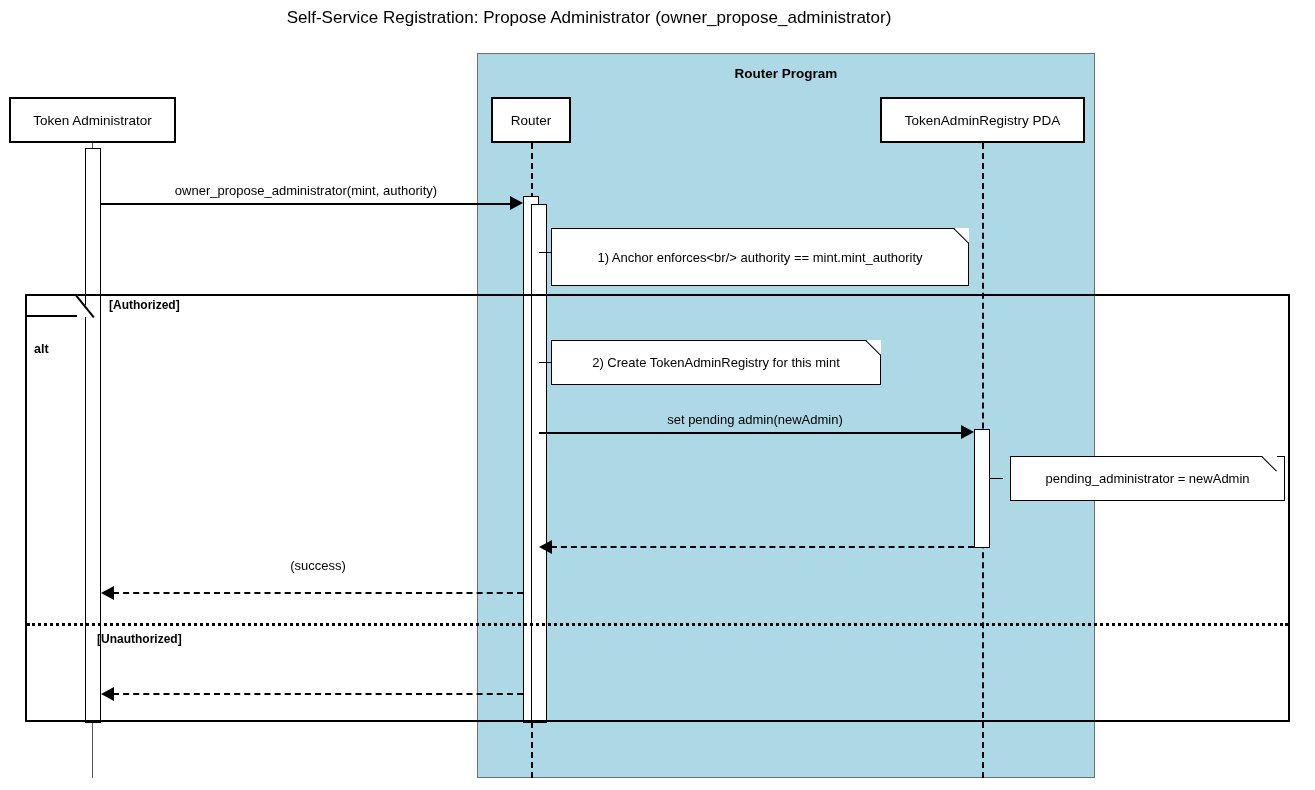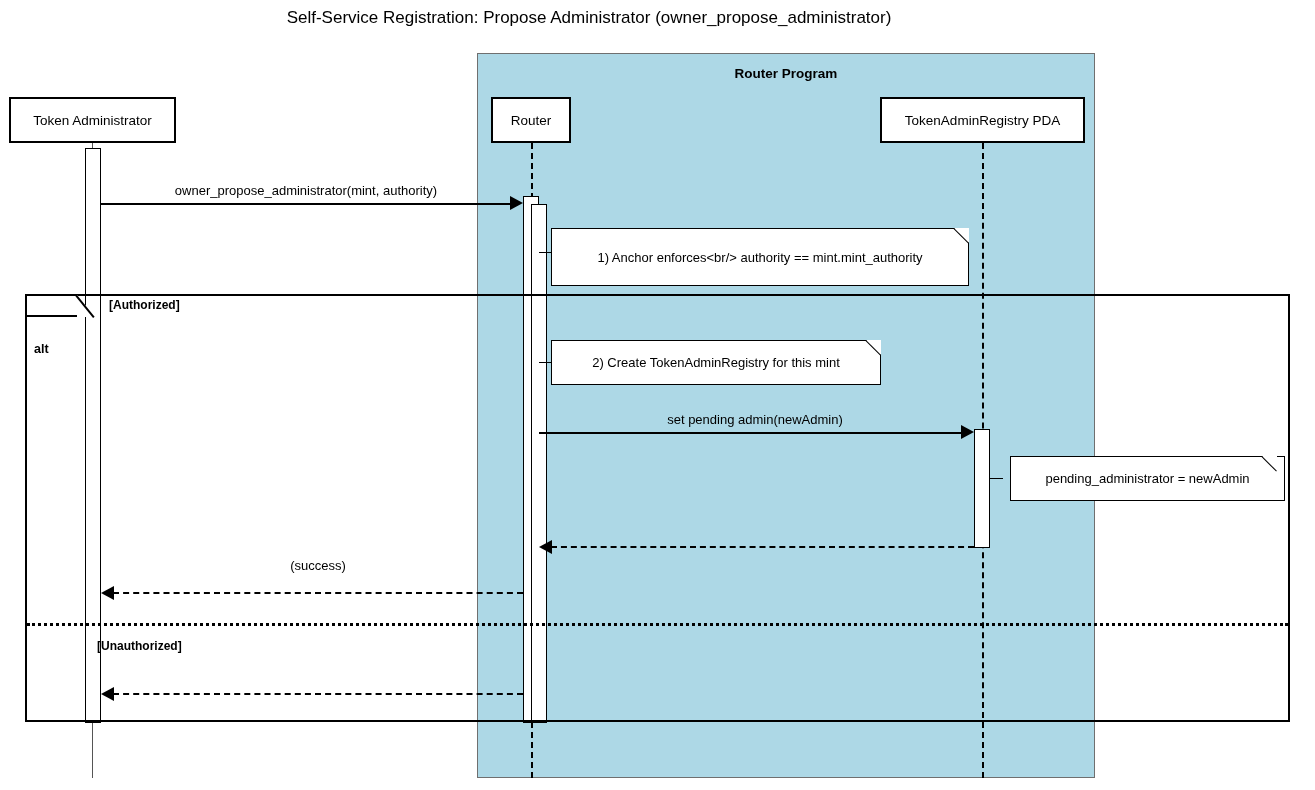--- a/index.html
+++ b/index.html
@@ -261,18 +261,18 @@
   <div class="note-fold-edge" style="left:1262px; top:456px;"></div>
 
   <div class="msg-line-dashed" style="left:551px; top:546px; width:423px;"></div>
   <div class="arrowhead-left" style="left:539px; top:540px;"></div>
 
   <div class="msg-label" style="left:113px; top:558px; width:410px;">(success)</div>
   <div class="msg-line-dashed" style="left:113px; top:592px; width:410px;"></div>
   <div class="arrowhead-left" style="left:101px; top:586px;"></div>
 
   <div class="frag-divider" style="left:27px; top:623px; width:1261px;"></div>
-  <div class="frag-guard" style="left:97px; top:632px;margin-top:7px;">[Unauthorized]</div>
+  <div class="frag-guard" style="left:97px; top:632px;">[Unauthorized]</div>
 
   <div class="msg-line-dashed" style="left:113px; top:693px; width:410px;"></div>
   <div class="arrowhead-left" style="left:101px; top:687px;"></div>
 
 </div>
 
 </body></html>

